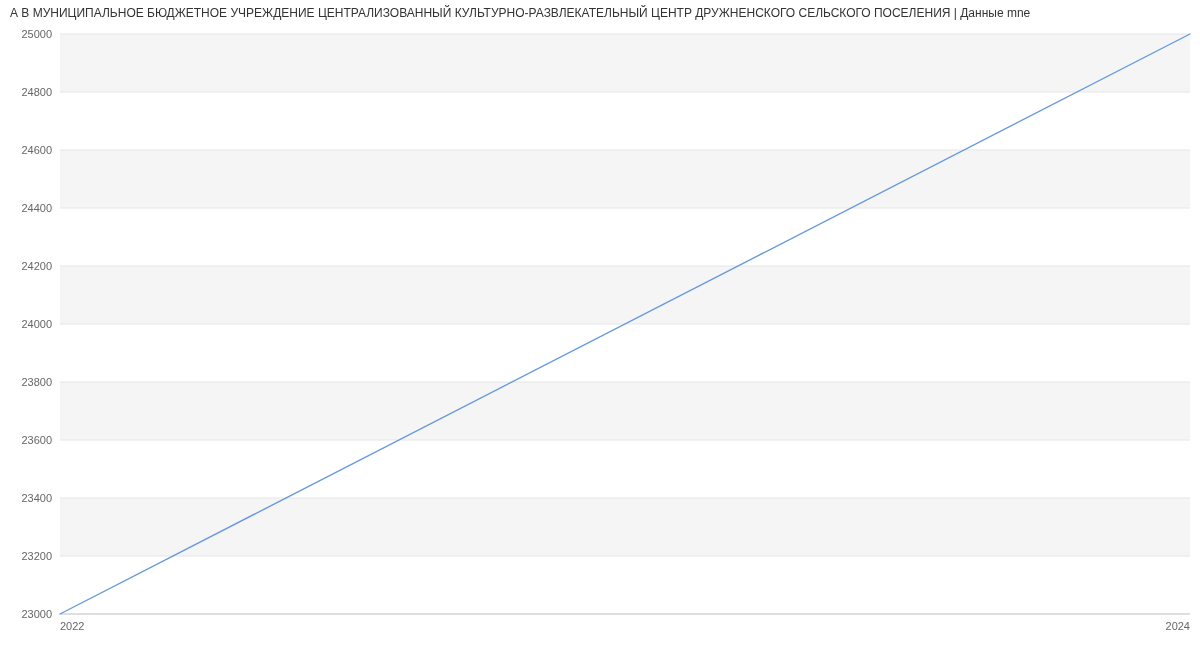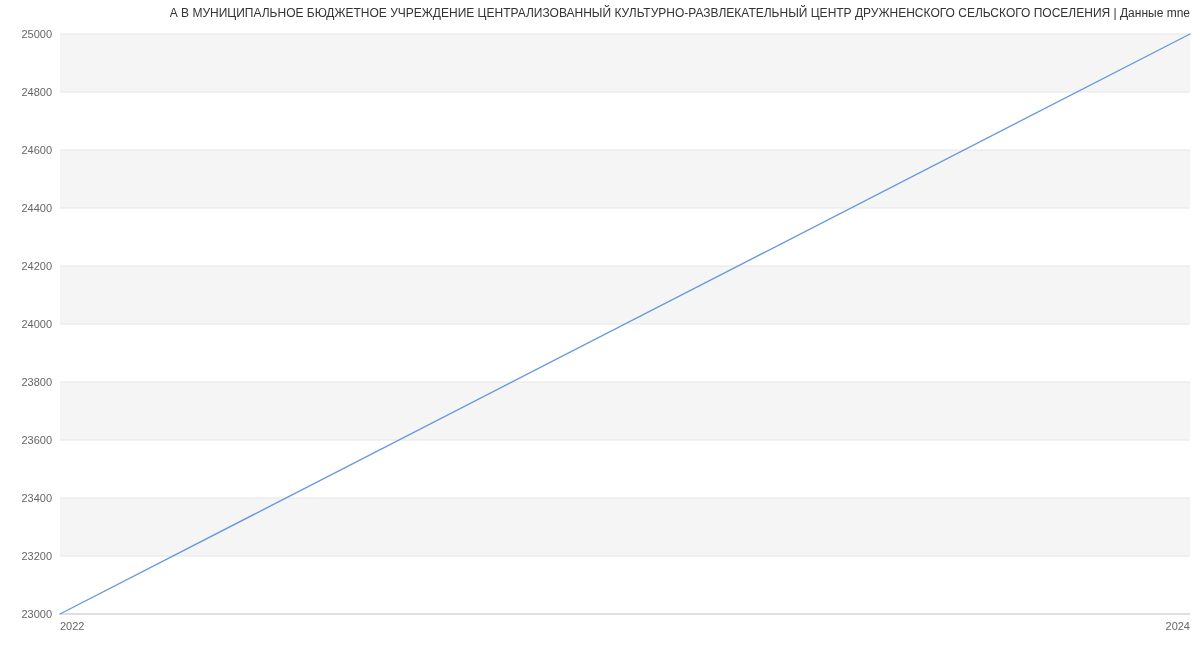--- a/index.html
+++ b/index.html
@@ -11,21 +11,20 @@
     font-family: Arial, Helvetica, sans-serif;
     color: #333;
     overflow: hidden;
   }
   .title {
     font-size: 12px;
     white-space: nowrap;
     padding: 6px 10px 4px 10px;
     color: #333;
     font-weight: 400;
-    text-align: right;
   }
   .chart-wrap {
     position: relative;
     width: 1200px;
     height: 620px;
   }
   svg { display: block; }
   .grid-band { fill: #f5f5f5; }
   .grid-line { stroke: #e6e6e6; stroke-width: 1; }
   .baseline  { stroke: #bfbfbf; stroke-width: 1; }

